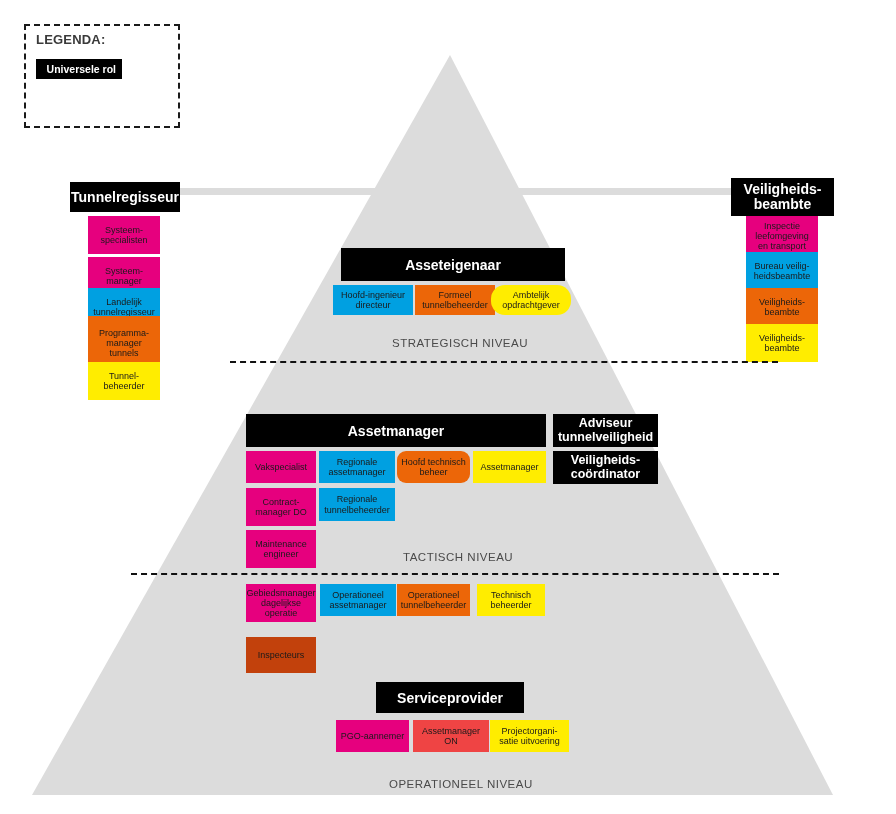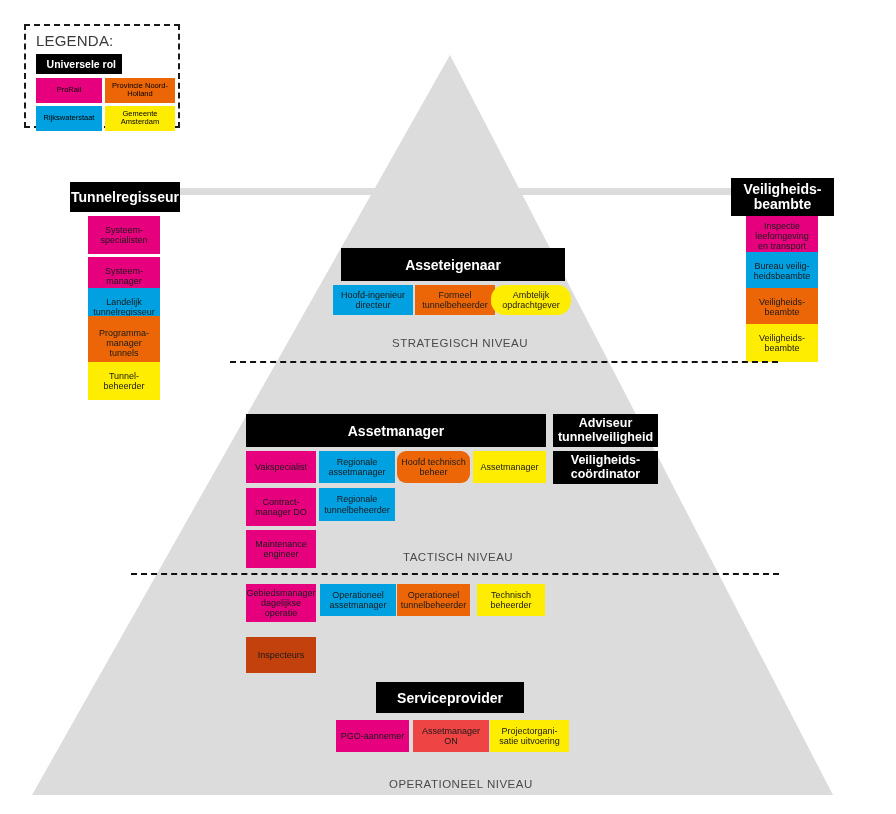--- a/index.html
+++ b/index.html
@@ -44,24 +44,25 @@
     left: 24px;
     top: 24px;
     width: 156px;
     height: 104px;
     border: 2px dashed #1a1a1a;
     background: #ffffff;
     box-sizing: border-box;
     padding: 6px 8px 8px 10px;
   }
   .legend-title {
-    font-size: 15px;
+    font-size: 13px;
     color: #3a3a3a;
     letter-spacing: .2px;
-    margin-bottom: 5px;
+    margin-bottom: 12px;
+    font-weight: bold;
   }
   .legend-universal {
     background: #000000;
     color: #ffffff;
     font-size: 10.5px;
     font-weight: bold;
     padding: 4px 6px;
     width: 86px;
     box-sizing: border-box;
     margin-bottom: 4px;
@@ -130,26 +131,20 @@
   <svg class="pyramid" viewBox="0 0 896 814">
     <polygon id="pyramid-poly" points="450,55 833,795 32,795" fill="#dcdcdc"></polygon>
   </svg>
 
   <div class="connector left" style="background: rgb(220, 220, 220);"></div>
   <div class="connector right" style="background: rgb(220, 220, 220);"></div>
 
   <div class="legend">
     <div class="legend-title">LEGENDA:</div>
     <div class="legend-universal">Universele rol</div>
-    <div class="legend-grid">
-      <div class="legend-cell" style="background-color: rgb(230, 0, 126);">ProRail</div>
-      <div class="legend-cell" style="background-color: rgb(236, 102, 8);">Provincie Noord-Holland</div>
-      <div class="legend-cell" style="background-color: rgb(0, 160, 225);">Rijkswaterstaat</div>
-      <div class="legend-cell" style="background-color: rgb(255, 237, 0);">Gemeente Amsterdam</div>
-    </div>
   </div>
 
   <div class="hdr" style="left:70px; top:182px; width:110px; height:30px; font-size:14px;">Tunnelregisseur</div>
   <div class="chip" style="left: 88px; top: 216px; width: 72px; height: 38px; background-color: rgb(230, 0, 126);">Systeem-specialisten</div>
   <div class="chip" style="left: 88px; top: 257px; width: 72px; height: 38px; background-color: rgb(230, 0, 126);">Systeem-manager</div>
   <div class="chip" style="left: 88px; top: 288px; width: 72px; height: 38px; background-color: rgb(0, 160, 225);">Landelijk tunnelregisseur</div>
   <div class="chip" style="left: 88px; top: 316px; width: 72px; height: 54px; background-color: rgb(236, 102, 8);">Programma-manager tunnels</div>
   <div class="chip" style="left: 88px; top: 362px; width: 72px; height: 38px; background-color: rgb(255, 237, 0);">Tunnel-beheerder</div>
 
   <div class="hdr" style="left:731px; top:178px; width:103px; height:38px; font-size:14px; line-height:1.1;">Veiligheids-beambte</div>

